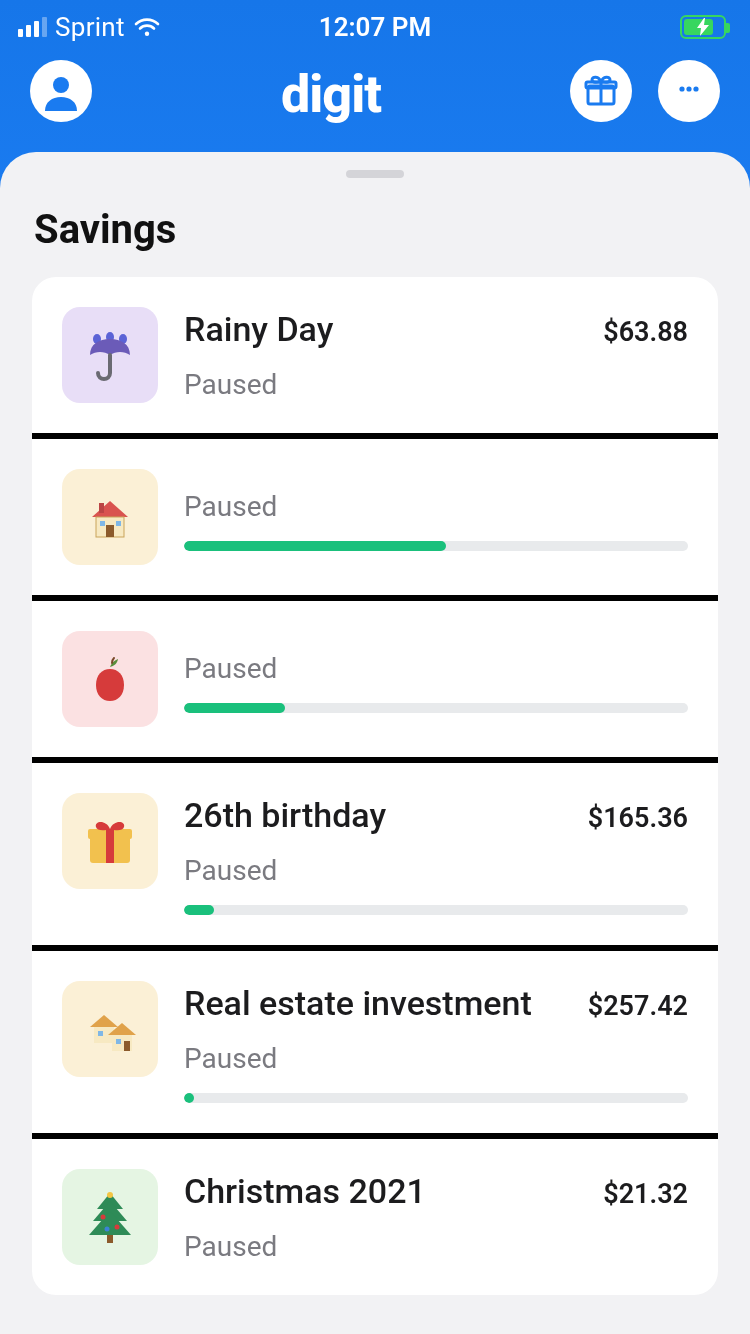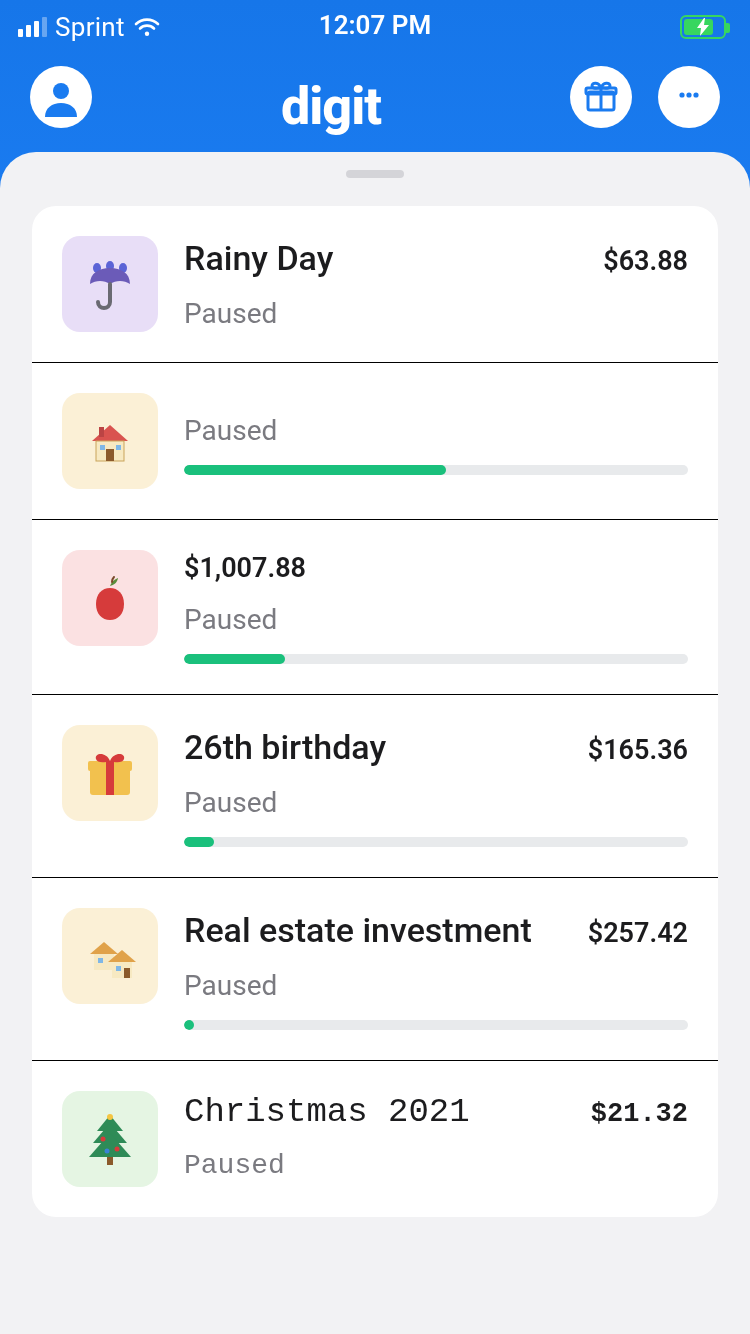--- a/index.html
+++ b/index.html
@@ -8,20 +8,21 @@
 
   .header-bg {
     background: linear-gradient(180deg, #1676e9 0%, #1a7bf0 100%);
     height: 200px;
     width: 100%;
     position: relative;
   }
 
   .status-bar {
     display: flex;
+    align-items: center;
     justify-content: space-between;
     padding: 10px 24px 0 18px;
     height: 44px;
     color: #fff;
     font-size: 26px;
     font-weight: 500;
   }
   .status-left { display: flex; align-items: center; gap: 8px; }
   .signal-bars { display: inline-flex; align-items: flex-end; gap: 3px; }
   .signal-bars span { width: 5px; background: #fff; border-radius: 1px; display: inline-block; }
@@ -39,21 +40,21 @@
     display: flex;
     align-items: center;
     justify-content: space-between;
     padding: 12px 30px 0 30px;
   }
   .nav-left, .nav-right { display:flex; align-items:center; gap: 26px; }
   .circle-btn {
     width: 62px; height: 62px; border-radius: 50%; background:#fff; display:flex; align-items:center; justify-content:center; color:#1a7bf0;
   }
   .profile-silhouette { width: 62px; height:62px; border-radius:50%; background:#fff; display:flex; align-items:center; justify-content:center; }
-  .app-logo { color:#fff; font-size: 52px; font-weight: 800; letter-spacing: -1px; margin-top:20px;}
+  .app-logo { color:#fff; font-size: 52px; font-weight: 800; letter-spacing: -1px; margin-top:8px;}
 
   .sheet {
     position: absolute;
     top: 152px;
     left: 0; right: 0;
     background: #f2f2f4;
     border-radius: 36px 36px 0 0;
     padding-top: 18px;
     height: calc(1334px - 152px);
   }
@@ -65,24 +66,24 @@
     background:#fff;
     border-radius: 24px;
     margin: 0 32px;
     overflow: hidden;
   }
 
   .goal {
     display: flex;
     align-items: flex-start;
     padding: 30px 30px 30px 30px;
-    border-bottom: 1px solid #000000;
+    border-bottom: 6px solid #000000;
     gap: 26px;
   }
-  .goal:last-child { border-bottom: none; font-family: Liberation Mono, monospace; }
+  .goal:last-child { border-bottom: none; }
 
   .goal-icon {
     width: 96px; height: 96px; border-radius: 18px; flex-shrink:0;
     display:flex; align-items:center; justify-content:center;
     font-size: 50px;
   }
   .bg-lavender { background:#e8def7; }
   .bg-cream { background:#fbf0d6; }
   .bg-pink { background:#fbe1e2; }
   .bg-mint { background:#e5f5e3; }
@@ -171,20 +172,21 @@
             <circle cx="19" cy="17" r="2.6" fill="#1a7bf0"></circle>
             <circle cx="26" cy="17" r="2.6" fill="#1a7bf0"></circle>
           </svg>
       </div>
     </div>
   </div>
 </div>
 
 <div class="sheet">
   <div class="grabber"></div>
+  <div class="section-title">Savings</div>
 
   <div class="card" id="goals-card">
       <div class="goal">
         <div class="goal-icon bg-lavender">
           <svg width="56" height="56" viewBox="0 0 56 56">
             <ellipse cx="15" cy="12" rx="4" ry="5" fill="#5b63d6"></ellipse>
             <ellipse cx="28" cy="10" rx="4" ry="5" fill="#5b63d6"></ellipse>
             <ellipse cx="41" cy="12" rx="4" ry="5" fill="#5b63d6"></ellipse>
             <path d="M8 28c0-11 9-16 20-16s20 5 20 16c-6-4-14-4-20 0-6-4-14-4-20 0z" fill="#6b5bb8"></path>
             <path d="M28 28v18c0 4-3 6-6 6s-6-2-6-6" stroke="#6a6a72" stroke-width="4" fill="none" stroke-linecap="round"></path>
@@ -219,21 +221,20 @@
       <div class="goal">
         <div class="goal-icon bg-pink">
           <svg width="52" height="52" viewBox="0 0 52 52">
             <path d="M26 14c2-6 8-8 8-8-1 5-4 7-8 8z" fill="#5a8f3d"></path>
             <path d="M28 10c0-3 2-5 2-5" stroke="#7a4a2a" stroke-width="2" stroke-linecap="round"></path>
             <path d="M26 16c-8 0-14 6-14 16s6 16 14 16 14-6 14-16-6-16-14-16z" fill="#d63b3b"></path>
           </svg>
         </div>
         <div class="goal-body">
           <div class="goal-top">
-            <div class="goal-amount">$1,007.88</div>
           </div>
           <div class="goal-status">Paused</div>
           <div class="progress-track">
             <div class="progress-fill" style="width: 20%;"></div>
           </div>
         </div>
       </div>
       <div class="goal">
         <div class="goal-icon bg-cream">
           <svg width="56" height="56" viewBox="0 0 56 56">

